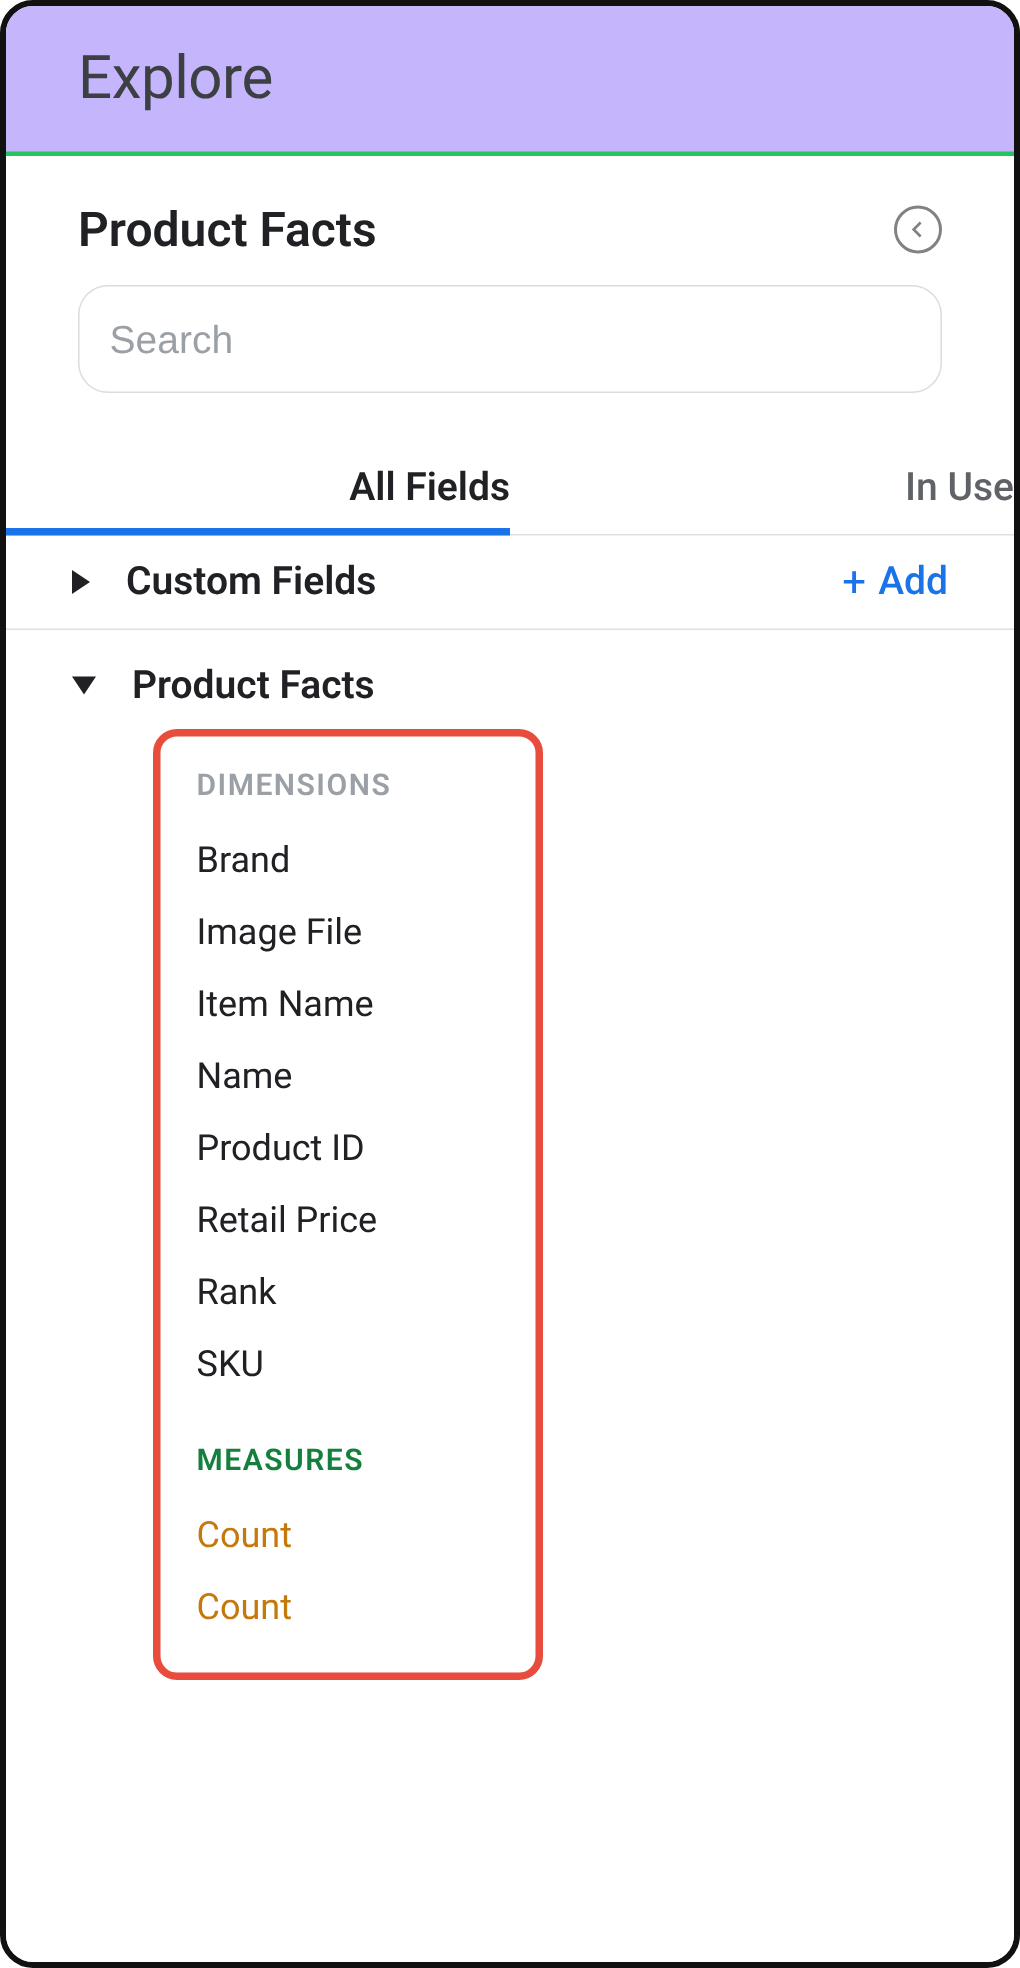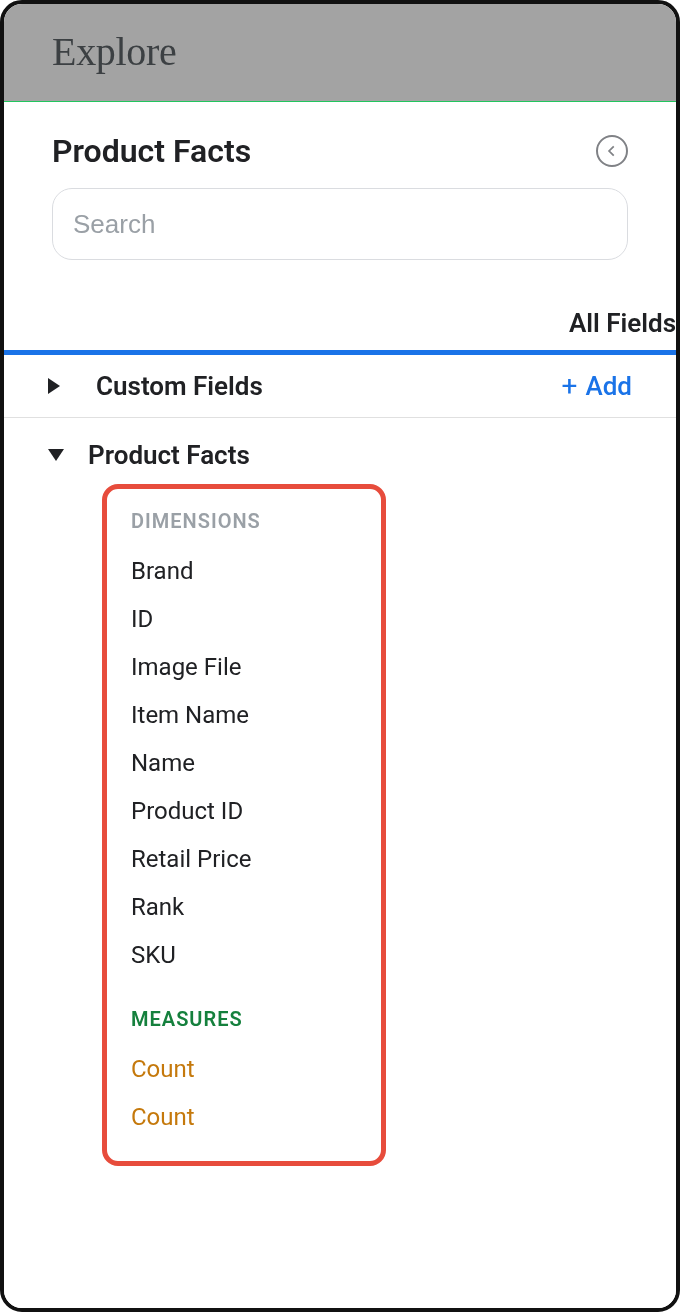--- a/index.html
+++ b/index.html
@@ -13,24 +13,23 @@
     width: 680px;
     height: 1312px;
     border: 4px solid #111;
     border-radius: 22px;
     overflow: hidden;
     background: #fff;
     display: flex;
     flex-direction: column;
   }
   .header {
-    background: #a3a3a3;
+    background: #c4b5fd;
     padding: 24px 36px 26px 48px;
-    border-bottom: 1px solid #22c55e;
-    font-family: Liberation Serif, serif;
+    border-bottom: 3px solid #22c55e;
   }
   .header-title {
     font-size: 40px;
     font-weight: 400;
     color: #3c4043;
     letter-spacing: -0.3px;
   }
   .content {
     background: #fff;
     padding: 30px 36px 0 36px;
@@ -114,21 +113,20 @@
     margin-left: -36px;
     margin-right: -36px;
     padding-left: 44px;
     padding-right: 44px;
   }
   .section-label {
     font-size: 26px;
     font-weight: 600;
     color: #202124;
     flex: 1;
-    margin-left: 12px;
   }
   .add-btn {
     display: flex;
     align-items: center;
     gap: 8px;
     color: #1a73e8;
     font-size: 26px;
     font-weight: 500;
     cursor: pointer;
   }
@@ -156,21 +154,21 @@
   .group-label {
     font-size: 26px;
     font-weight: 600;
     color: #202124;
   }
   .fields-box {
     margin-left: 62px;
     border: 5px solid #e74c3c;
     border-radius: 16px;
     padding: 20px 36px 20px 24px;
-    width: 284px;
+    width: 260px;
   }
   .cat-heading {
     font-size: 20px;
     font-weight: 600;
     letter-spacing: 1px;
     margin-bottom: 14px;
   }
   .cat-dim { color: #9aa0a6; }
   .cat-meas { color: #15803d; margin-top: 28px; }
   .field-item {
@@ -200,41 +198,41 @@
         </svg>
       </div>
     </div>
 
     <div class="search-wrap">
       <input class="search-input" type="text" placeholder="Search" style="">
     </div>
 
     <div class="tabs">
       <div class="tab active">All Fields</div>
+      <div class="tab">In Use</div>
     </div>
 
     <div class="section-row">
       <span class="tri tri-right"></span>
       <span class="section-label">Custom Fields</span>
       <span class="add-btn">
         <span class="plus">+</span>
         <span>Add</span>
       </span>
     </div>
 
     <div class="group-row">
       <span class="tri tri-down"></span>
       <span class="group-label">Product Facts</span>
     </div>
 
     <div class="fields-box">
       <div class="cat-heading cat-dim">DIMENSIONS</div>
       <div id="dim-list">
           <div class="field-item dim">Brand</div>
-          <div class="field-item dim">ID</div>
           <div class="field-item dim">Image File</div>
           <div class="field-item dim">Item Name</div>
           <div class="field-item dim">Name</div>
           <div class="field-item dim">Product ID</div>
           <div class="field-item dim">Retail Price</div>
           <div class="field-item dim">Rank</div>
           <div class="field-item dim">SKU</div>
         </div>
       <div class="cat-heading cat-meas">MEASURES</div>
       <div id="meas-list">

